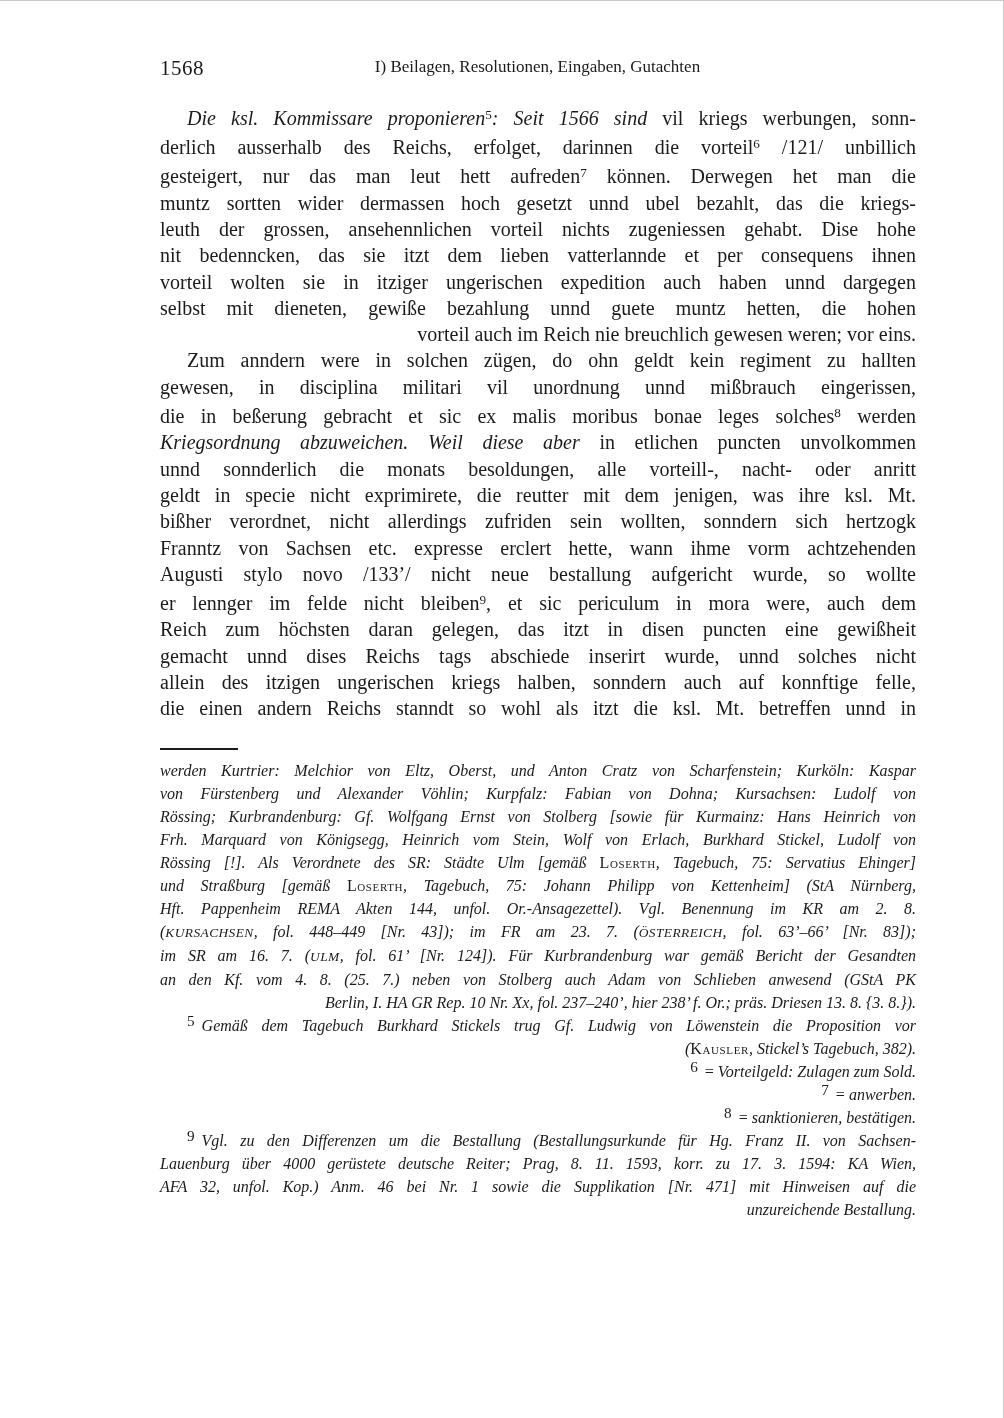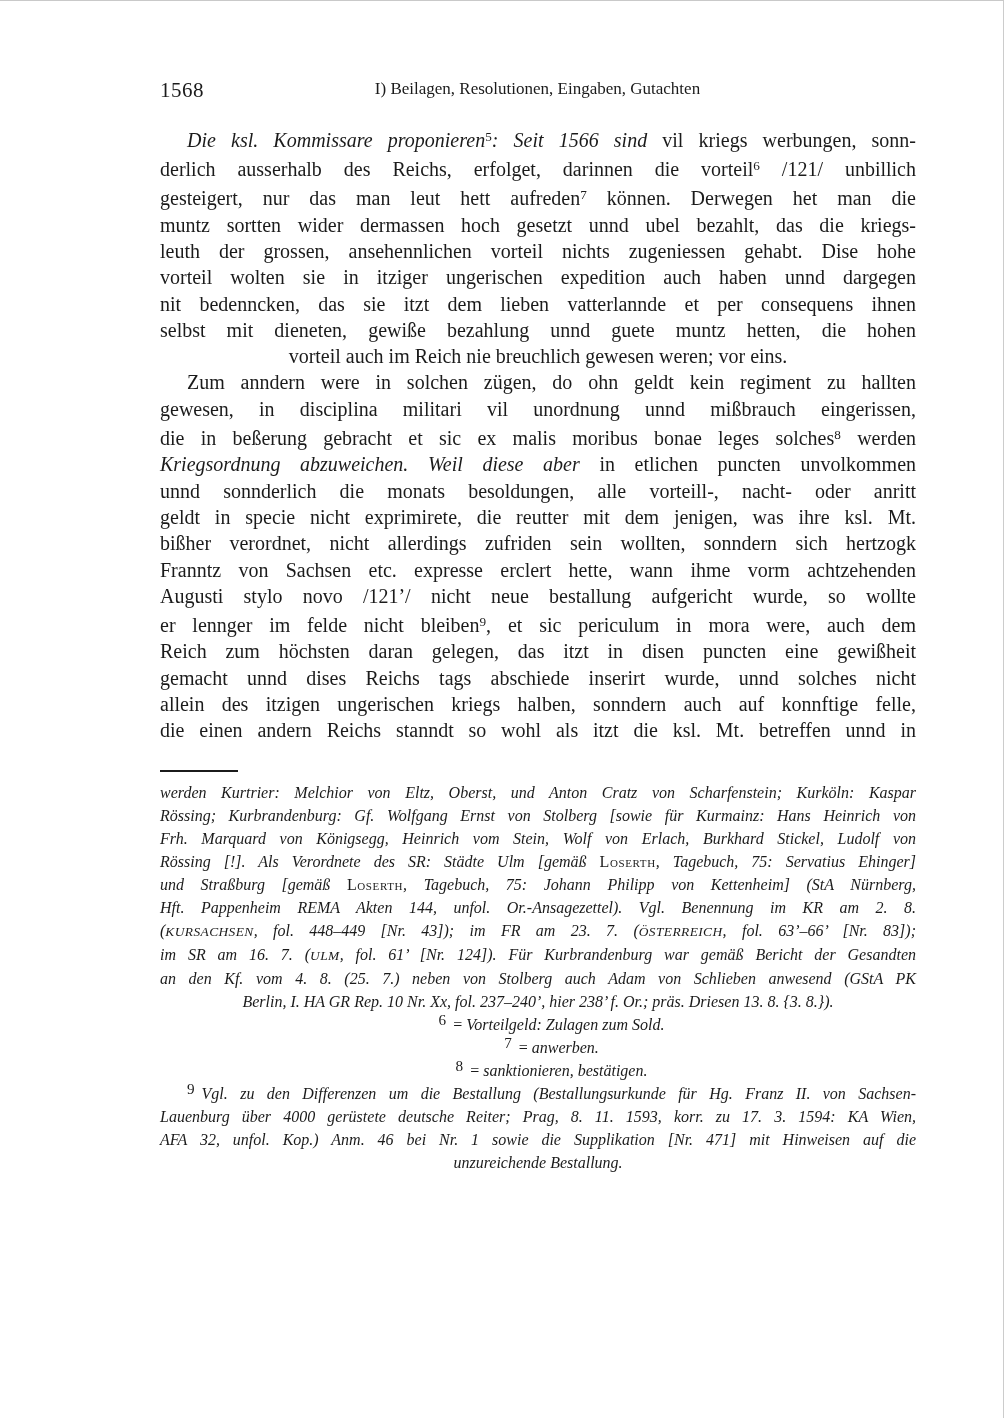--- a/index.html
+++ b/index.html
@@ -4,34 +4,34 @@
 <style>
   html,body{margin:0;padding:0;}
   body{background:#e8e8e8;}
   .page{
     position:relative;
     width:1004px;height:1418px;
     margin:0 auto;
     background:#ffffff;
     box-shadow: inset 0 1px 0 #c9c9c9, inset -1px 0 0 #cccccc;
     box-sizing:border-box;
-    padding:78px 89px 0 160px;
+    padding:56px 89px 0 160px;
     color:#1b1b1b;
     font-family:"Liberation Serif","DejaVu Serif",serif;
   }
   
   .rhead{position:relative;height:26px;margin-bottom:20px;}
   .pagenum{position:absolute;left:0;top:0;font-size:21px;letter-spacing:0.5px;}
   .rtitle{position:absolute;left:0;right:0;top:1px;text-align:center;font-size:17px;}
   
   .bodytext{width:756px;}
   .bline{line-height:26.3px;font-size:20px;}
   .fline{line-height:23px;font-size:16px;}
   .j{text-align:justify;text-align-last:justify;-moz-text-align-last:justify;}
-  .last{text-align:center;}
+  .last{text-align:right;}
   .ind{text-indent:27px;}
   .s-r{font-style:normal;}
   .s-i{font-style:italic;}
   .s-sup{font-style:normal;font-size:0.66em;vertical-align:0.45em;letter-spacing:0;}
   .s-num{font-style:normal;font-size:0.95em;position:relative;top:-0.3em;margin-right:7px;}
   .s-sc{font-style:normal;font-variant:small-caps;letter-spacing:0.6px;}
   .s-isc{font-style:italic;font-size:0.84em;letter-spacing:0.4px;}
   
   .fnrule{width:78px;border:none;border-top:2px solid #1b1b1b;margin:26px 0 9px 0;}
   .footnotes{width:756px;}
@@ -45,57 +45,62 @@
     <span class="rtitle">I) Beilagen, Resolutionen, Eingaben, Gutachten</span>
   </div>
 
   <div class="bodytext" id="bodytext">
       <div>
         <div class="bline j ind"><span class="s-i">Die ksl. Kommissare proponieren</span><span class="s-sup">5</span><span class="s-i">: Seit 1566 sind</span><span class="s-r"> vil kriegs werbungen, sonn-</span></div>
         <div class="bline j"><span class="s-r">derlich ausserhalb des Reichs, erfolget, darinnen die vorteil</span><span class="s-sup">6</span><span class="s-r"> /121/ unbillich</span></div>
         <div class="bline j"><span class="s-r">gesteigert, nur das man leut hett aufreden</span><span class="s-sup">7</span><span class="s-r"> können. Derwegen het man die</span></div>
         <div class="bline j"><span class="s-r">muntz sortten wider dermassen hoch gesetzt unnd ubel bezahlt, das die kriegs-</span></div>
         <div class="bline j"><span class="s-r">leuth der grossen, ansehennlichen vorteil nichts zugeniessen gehabt. Dise hohe</span></div>
+        <div class="bline j"><span class="s-r">nit bedenncken, das sie itzt dem lieben vatterlannde et per consequens ihnen</span></div>
         <div class="bline j"><span class="s-r">vorteil wolten sie in itziger ungerischen expedition auch haben unnd dargegen</span></div>
-        <div class="bline j"><span class="s-r">nit bedenncken, das sie itzt dem lieben vatterlannde et per consequens ihnen</span></div>
         <div class="bline j"><span class="s-r">selbst mit dieneten, gewiße bezahlung unnd guete muntz hetten, die hohen</span></div>
         <div class="bline last"><span class="s-r">vorteil auch im Reich nie breuchlich gewesen weren; vor eins.</span></div>
       </div>
       <div>
         <div class="bline j ind"><span class="s-r">Zum anndern were in solchen zügen, do ohn geldt kein regiment zu hallten</span></div>
         <div class="bline j"><span class="s-r">gewesen, in disciplina militari vil unordnung unnd mißbrauch eingerissen,</span></div>
         <div class="bline j"><span class="s-r">die in beßerung gebracht et sic ex malis moribus bonae leges solches</span><span class="s-sup">8</span><span class="s-r"> werden</span></div>
         <div class="bline j"><span class="s-i">Kriegsordnung abzuweichen. Weil diese aber</span><span class="s-r"> in etlichen puncten unvolkommen</span></div>
         <div class="bline j"><span class="s-r">unnd sonnderlich die monats besoldungen, alle vorteill-, nacht- oder anritt</span></div>
         <div class="bline j"><span class="s-r">geldt in specie nicht exprimirete, die reutter mit dem jenigen, was ihre ksl. Mt.</span></div>
         <div class="bline j"><span class="s-r">bißher verordnet, nicht allerdings zufriden sein wollten, sonndern sich hertzogk</span></div>
         <div class="bline j"><span class="s-r">Franntz von Sachsen etc. expresse erclert hette, wann ihme vorm achtzehenden</span></div>
-        <div class="bline j"><span class="s-r">Augusti stylo novo /121’/ nicht neue bestallung aufgericht wurde, so wollte</span></div>
+        <div class="bline j"><span class="s-r">Augusti stylo novo /133’/ nicht neue bestallung aufgericht wurde, so wollte</span></div>
         <div class="bline j"><span class="s-r">er lennger im felde nicht bleiben</span><span class="s-sup">9</span><span class="s-r">, et sic periculum in mora were, auch dem</span></div>
         <div class="bline j"><span class="s-r">Reich zum höchsten daran gelegen, das itzt in disen puncten eine gewißheit</span></div>
         <div class="bline j"><span class="s-r">gemacht unnd dises Reichs tags abschiede inserirt wurde, unnd solches nicht</span></div>
         <div class="bline j"><span class="s-r">allein des itzigen ungerischen kriegs halben, sonndern auch auf konnftige felle,</span></div>
         <div class="bline j"><span class="s-r">die einen andern Reichs stanndt so wohl als itzt die ksl. Mt. betreffen unnd in</span></div>
       </div>
     </div>
 
   <hr class="fnrule">
 
   <div class="footnotes" id="footnotes">
       <div>
         <div class="fline j"><span class="s-i">werden Kurtrier: Melchior von Eltz, Oberst, und Anton Cratz von Scharfenstein; Kurköln: Kaspar</span></div>
+        <div class="fline j"><span class="s-i">von Fürstenberg und Alexander Vöhlin; Kurpfalz: Fabian von Dohna; Kursachsen: Ludolf von</span></div>
         <div class="fline j"><span class="s-i">Rössing; Kurbrandenburg: Gf. Wolfgang Ernst von Stolberg [sowie für Kurmainz: Hans Heinrich von</span></div>
         <div class="fline j"><span class="s-i">Frh. Marquard von Königsegg, Heinrich vom Stein, Wolf von Erlach, Burkhard Stickel, Ludolf von</span></div>
         <div class="fline j"><span class="s-i">Rössing [!]. Als Verordnete des SR: Städte Ulm [gemäß </span><span class="s-sc">Loserth</span><span class="s-i">, Tagebuch, 75: Servatius Ehinger]</span></div>
         <div class="fline j"><span class="s-i">und Straßburg [gemäß </span><span class="s-sc">Loserth</span><span class="s-i">, Tagebuch, 75: Johann Philipp von Kettenheim] (StA Nürnberg,</span></div>
         <div class="fline j"><span class="s-i">Hft. Pappenheim REMA Akten 144, unfol. Or.-Ansagezettel). Vgl. Benennung im KR am 2. 8.</span></div>
         <div class="fline j"><span class="s-i">(</span><span class="s-isc">KURSACHSEN</span><span class="s-i">, fol. 448–449 [Nr. 43]); im FR am 23. 7. (</span><span class="s-isc">ÖSTERREICH</span><span class="s-i">, fol. 63’–66’ [Nr. 83]);</span></div>
         <div class="fline j"><span class="s-i">im SR am 16. 7. (</span><span class="s-isc">ULM</span><span class="s-i">, fol. 61’ [Nr. 124]). Für Kurbrandenburg war gemäß Bericht der Gesandten</span></div>
         <div class="fline j"><span class="s-i">an den Kf. vom 4. 8. (25. 7.) neben von Stolberg auch Adam von Schlieben anwesend (GStA PK</span></div>
         <div class="fline last"><span class="s-i">Berlin, I. HA GR Rep. 10 Nr. Xx, fol. 237–240’, hier 238’ f. Or.; präs. Driesen 13. 8. {3. 8.}).</span></div>
+      </div>
+      <div>
+        <div class="fline j ind"><span class="s-num">5</span><span class="s-i">Gemäß dem Tagebuch Burkhard Stickels trug Gf. Ludwig von Löwenstein die Proposition vor</span></div>
+        <div class="fline last"><span class="s-i">(</span><span class="s-sc">Kausler</span><span class="s-i">, Stickel’s Tagebuch, 382).</span></div>
       </div>
       <div>
         <div class="fline last ind"><span class="s-num">6</span><span class="s-r">= </span><span class="s-i">Vorteilgeld: Zulagen zum Sold.</span></div>
       </div>
       <div>
         <div class="fline last ind"><span class="s-num">7</span><span class="s-r">= </span><span class="s-i">anwerben.</span></div>
       </div>
       <div>
         <div class="fline last ind"><span class="s-num">8</span><span class="s-r">= </span><span class="s-i">sanktionieren, bestätigen.</span></div>
       </div>

